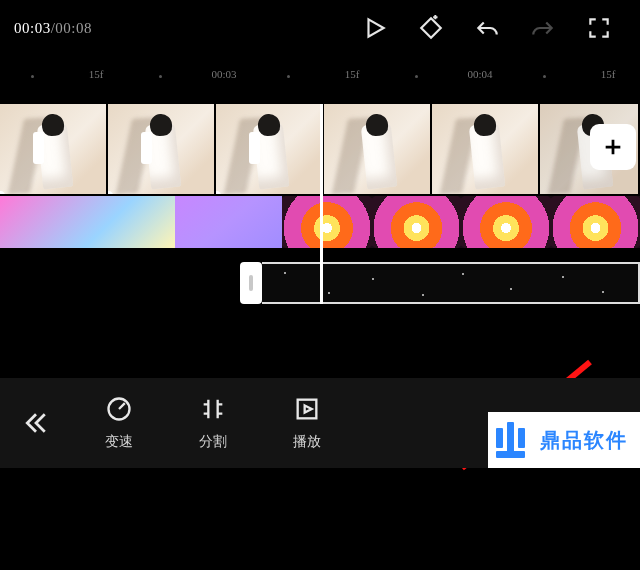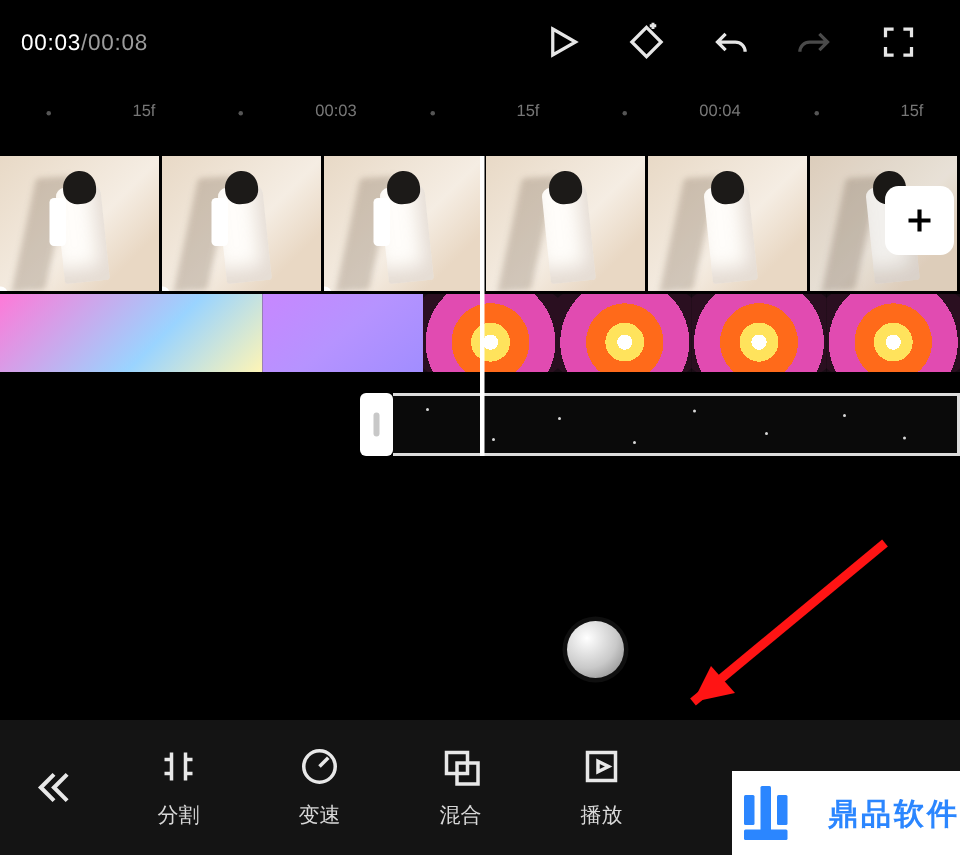--- a/index.html
+++ b/index.html
@@ -1,17 +1,17 @@
 <!DOCTYPE html>
 <html><head>
 <meta charset="utf-8">
 <style>
   * { margin:0; padding:0; box-sizing:border-box; }
   html,body { width:640px; height:570px; background:#000; color:#fff; font-family:-apple-system,BlinkMacSystemFont,"Segoe UI",sans-serif; overflow:hidden; }
-  .app { width:640px; height:570px; position:relative; background:#000; }
+  .app { width:640px; height:468px; position:relative; background:#000;font-family:Liberation Serif, serif; }
 
   
   .topbar { height:56px; display:flex; align-items:center; padding:0 14px; gap:2px; }
   .timecode { color:#9c9c9c; font-size:15px; letter-spacing:0.5px; }
   .timecode .cur { color:#fff; }
   .topbar .spacer { flex:1; }
   .top-icon { width:54px; height:40px; display:flex; align-items:center; justify-content:center; }
   .top-icon svg { width:26px; height:26px; stroke:#e6e6e6; fill:none; stroke-width:2; }
   .top-icon.disabled svg { stroke:#4a4a4a; }
 
@@ -61,21 +61,21 @@
 
   
   .toolbar { position:absolute; left:0; right:0; bottom:0; height:90px; background:#141414; display:flex; align-items:center; }
   .back-btn { width:72px; height:90px; display:flex; align-items:center; justify-content:center;}
   .back-btn svg { width:30px; height:30px; stroke:#e8e8e8; fill:none; stroke-width:2.2;}
   .tool { width:94px; height:90px; display:flex; flex-direction:column; align-items:center; justify-content:center; gap:10px;}
   .tool svg { width:28px; height:28px; stroke:#e8e8e8; fill:none; stroke-width:2;}
   .tool .lbl { font-size:14px; color:#d8d8d8; }
 
   
-  .wm { position:absolute; right:0; bottom:0; width:152px; height:56px; background:#fff; display:flex; align-items:center; padding-left:8px; gap:24px;}
+  .wm { position:absolute; right:0; bottom:0; width:152px; height:56px; background:#fff; display:flex; align-items:center; padding-left:8px; gap:12px;}
   .wm-logo { width:32px; height:36px; position:relative;}
   .wm-logo .bar{position:absolute;background:#2b86ff;border-radius:1px;}
   .wm-logo .v{width:7px;height:30px;}
   .wm-logo .v.a{left:0;top:6px;height:20px;}
   .wm-logo .v.b{left:11px;top:0;}
   .wm-logo .v.c{left:22px;top:6px;height:20px;}
   .wm-logo .h{width:29px;height:7px;left:0;top:29px;}
   .wm-text{ color:#2b86ff; font-size:20px; font-weight:600; letter-spacing:2px;}
 </style>
 </head>
@@ -233,37 +233,30 @@
   </div>
 
   <div class="toolbar">
     <div class="back-btn">
       <svg viewBox="0 0 24 24">
           <path d="M12 5 L5 12 L12 19 M19 5 L12 12 L19 19"></path>
         </svg>
     </div>
     <div class="tool">
       <svg viewBox="0 0 24 24">
-          <path d="M8 4 V20 M16 4 V20 M4 8 H8 M4 16 H8 M16 8 H20 M16 16 H20"></path>
-        </svg>
-      <div class="lbl">分割</div>
-    </div>
-    <div class="tool">
-      <svg viewBox="0 0 24 24">
           <circle cx="12" cy="12" r="9"></circle>
           <path d="M12 12 L17 7"></path>
         </svg>
       <div class="lbl">变速</div>
     </div>
     <div class="tool">
       <svg viewBox="0 0 24 24">
-          <rect x="4" y="4" width="12" height="12"></rect>
-          <rect x="10" y="10" width="12" height="12"></rect>
-        </svg>
-      <div class="lbl">混合</div>
+          <path d="M8 4 V20 M16 4 V20 M4 8 H8 M4 16 H8 M16 8 H20 M16 16 H20"></path>
+        </svg>
+      <div class="lbl">分割</div>
     </div>
     <div class="tool">
       <svg viewBox="0 0 24 24">
           <rect x="4" y="4" width="16" height="16"></rect>
           <path d="M10 9 L16 12 L10 15 Z"></path>
         </svg>
       <div class="lbl">播放</div>
     </div>
   </div>
 

